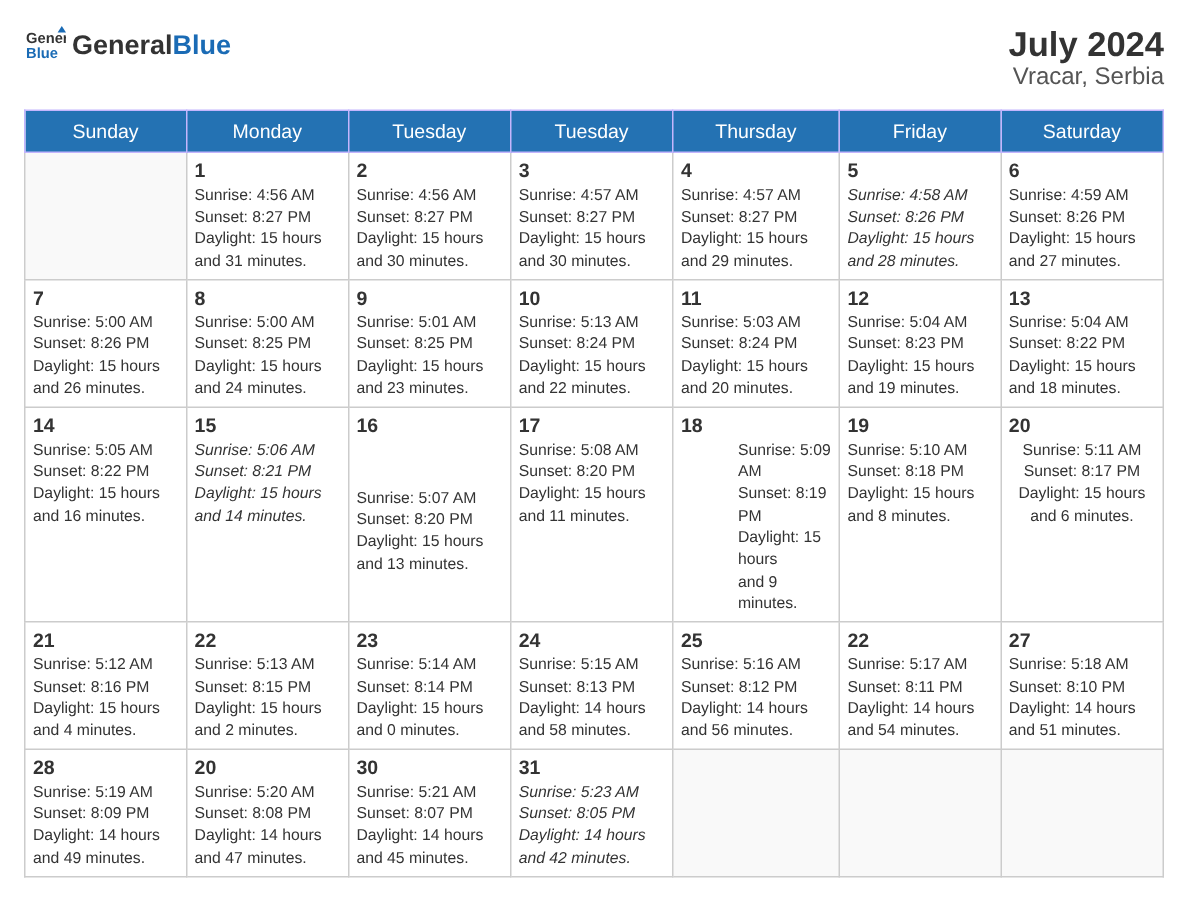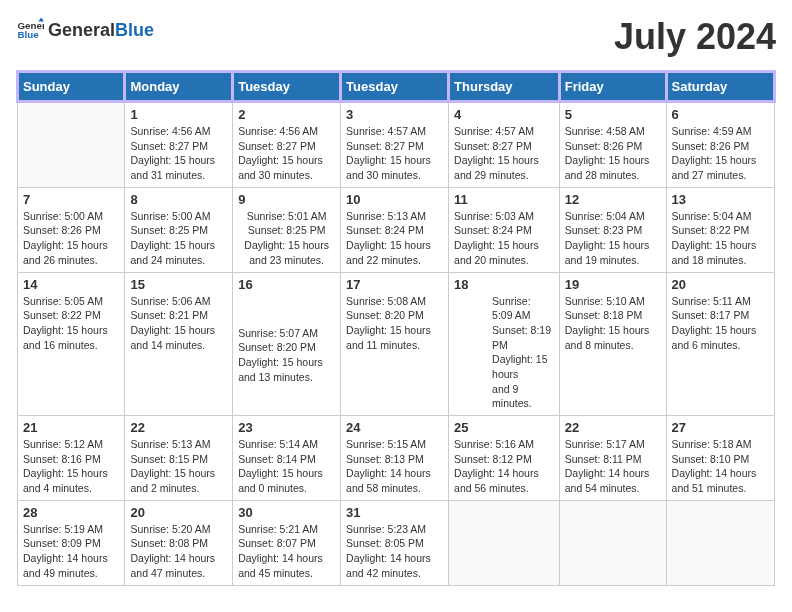--- a/index.html
+++ b/index.html
@@ -22,41 +22,41 @@
       gap: 4px;
     }
     .logo-icon {
       width: 28px;
       height: 28px;
     }
     .title-block {
       text-align: right;
     }
     .month-year {
-      font-size: 36px;
+      font-size: 23px;
       font-weight: bold;
       color: #333;
     }
     .location {
       font-size: 16px;
       color: #555;
     }
     .calendar {
       width: 100%;
       border-collapse: collapse;
       font-size: 11px;
     }
     .calendar th {
       background-color: #2472b3;
       color: #fff;
       padding: 6px 4px;
-      text-align: left;
+      text-align: center;
       font-size: 13px;
-      font-weight: bold;
-      border: 3px solid #c4b5fd;
+      font-weight: normal;
+      border: 1px solid #c4b5fd;
     }
     .calendar td {
       border: 1px solid #ccc;
       vertical-align: top;
       padding: 4px 5px;
       min-height: 80px;
       width: 113px;
     }
     .day-number {
       font-weight: bold;
@@ -86,20 +86,21 @@
     </svg>
     <div>
       <div style="display:flex; gap:0;">
         <span style="font-size:18px; font-weight:bold; color:#333;">General</span>
           <span style="font-size:18px; font-weight:bold; color:#1a6bb5;">Blue</span>
       </div>
     </div>
   </div>
   <div class="title-block">
     <div class="month-year">July 2024</div>
+    <div class="location">Vracar, Serbia</div>
   </div>
 </div>
 
 <table class="calendar">
   <thead>
     <tr>
     <th>Sunday</th>
         <th>Monday</th>
         <th>Tuesday</th>
         <th>Tuesday</th>
@@ -134,21 +135,21 @@
         </td>
         <td>
           <span class="day-number">4</span>
           <div class="day-info" style="white-space: pre-line;">Sunrise: 4:57 AM
 Sunset: 8:27 PM
 Daylight: 15 hours
 and 29 minutes.</div>
         </td>
         <td>
           <span class="day-number">5</span>
-          <div class="day-info" style="white-space: pre-line;">Sunrise: 4:58 AM
+          <div class="day-info" style="white-space: pre-line; font-style: italic;">Sunrise: 4:58 AM
 Sunset: 8:26 PM
 Daylight: 15 hours
 and 28 minutes.</div>
         </td>
         <td>
           <span class="day-number">6</span>
           <div class="day-info" style="white-space: pre-line;">Sunrise: 4:59 AM
 Sunset: 8:26 PM
 Daylight: 15 hours
 and 27 minutes.</div>
@@ -164,21 +165,21 @@
         </td>
         <td>
           <span class="day-number">8</span>
           <div class="day-info" style="white-space: pre-line;">Sunrise: 5:00 AM
 Sunset: 8:25 PM
 Daylight: 15 hours
 and 24 minutes.</div>
         </td>
         <td>
           <span class="day-number">9</span>
-          <div class="day-info" style="white-space: pre-line; text-align: center;">Sunrise: 5:01 AM
+          <div class="day-info" style="white-space: pre-line;">Sunrise: 5:01 AM
 Sunset: 8:25 PM
 Daylight: 15 hours
 and 23 minutes.</div>
         </td>
         <td>
           <span class="day-number">10</span>
           <div class="day-info" style="white-space: pre-line;">Sunrise: 5:13 AM
 Sunset: 8:24 PM
 Daylight: 15 hours
 and 22 minutes.</div>
@@ -208,21 +209,21 @@
       <tr>
         <td>
           <span class="day-number">14</span>
           <div class="day-info" style="white-space: pre-line;">Sunrise: 5:05 AM
 Sunset: 8:22 PM
 Daylight: 15 hours
 and 16 minutes.</div>
         </td>
         <td>
           <span class="day-number">15</span>
-          <div class="day-info" style="white-space: pre-line;">Sunrise: 5:06 AM
+          <div class="day-info" style="white-space: pre-line; font-style: italic;">Sunrise: 5:06 AM
 Sunset: 8:21 PM
 Daylight: 15 hours
 and 14 minutes.</div>
         </td>
         <td>
           <span class="day-number">16</span>
           <div class="day-info" style="white-space: pre-line; margin-top: 34px;">Sunrise: 5:07 AM
 Sunset: 8:20 PM
 Daylight: 15 hours
 and 13 minutes.</div>
@@ -243,21 +244,21 @@
         </td>
         <td>
           <span class="day-number">19</span>
           <div class="day-info" style="white-space: pre-line;">Sunrise: 5:10 AM
 Sunset: 8:18 PM
 Daylight: 15 hours
 and 8 minutes.</div>
         </td>
         <td>
           <span class="day-number">20</span>
-          <div class="day-info" style="white-space: pre-line;">Sunrise: 5:11 AM
+          <div class="day-info" style="white-space: pre-line; text-align: center;">Sunrise: 5:11 AM
 Sunset: 8:17 PM
 Daylight: 15 hours
 and 6 minutes.</div>
         </td>
       </tr>
       <tr>
         <td>
           <span class="day-number">21</span>
           <div class="day-info" style="white-space: pre-line;">Sunrise: 5:12 AM
 Sunset: 8:16 PM
@@ -324,21 +325,21 @@
         </td>
         <td>
           <span class="day-number">30</span>
           <div class="day-info" style="white-space: pre-line;">Sunrise: 5:21 AM
 Sunset: 8:07 PM
 Daylight: 14 hours
 and 45 minutes.</div>
         </td>
         <td>
           <span class="day-number">31</span>
-          <div class="day-info" style="white-space: pre-line;">Sunrise: 5:23 AM
+          <div class="day-info" style="white-space: pre-line; font-style: italic;">Sunrise: 5:23 AM
 Sunset: 8:05 PM
 Daylight: 14 hours
 and 42 minutes.</div>
         </td>
         <td class="empty-cell"></td>
         <td class="empty-cell"></td>
         <td class="empty-cell"></td>
       </tr>
     </tbody>
 </table>

